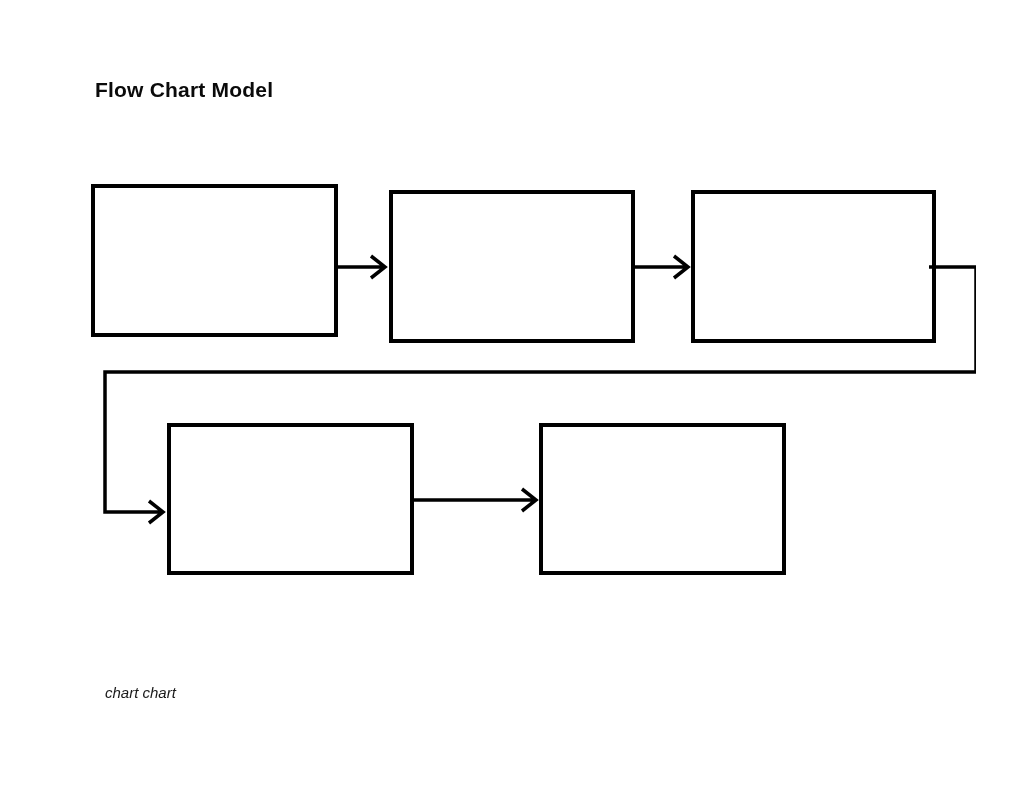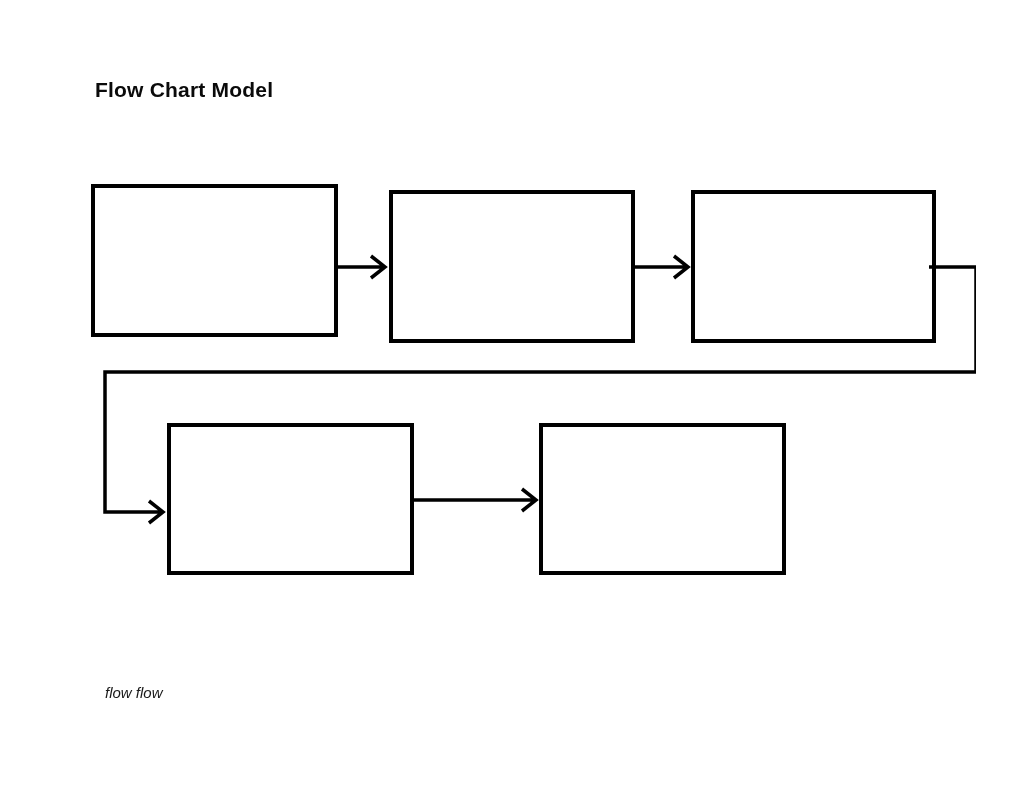--- a/index.html
+++ b/index.html
@@ -78,15 +78,15 @@
 
     <path d="M 338 267 L 384 267 M 371 256 L 385 267 L 371 278"></path>
 
     <path d="M 634 267 L 687 267 M 674 256 L 688 267 L 674 278"></path>
 
     <path d="M 929 267 L 976 267 L 976 372 L 105 372 L 105 512 L 162 512 M 149 501 L 163 512 L 149 523"></path>
 
     <path d="M 413 500 L 535 500 M 522 489 L 536 500 L 522 511"></path>
   </svg>
 
-  <p class="caption">flow flow</p>
+  <p class="caption">chart chart</p>
 
 </div>
 
 </body></html>

